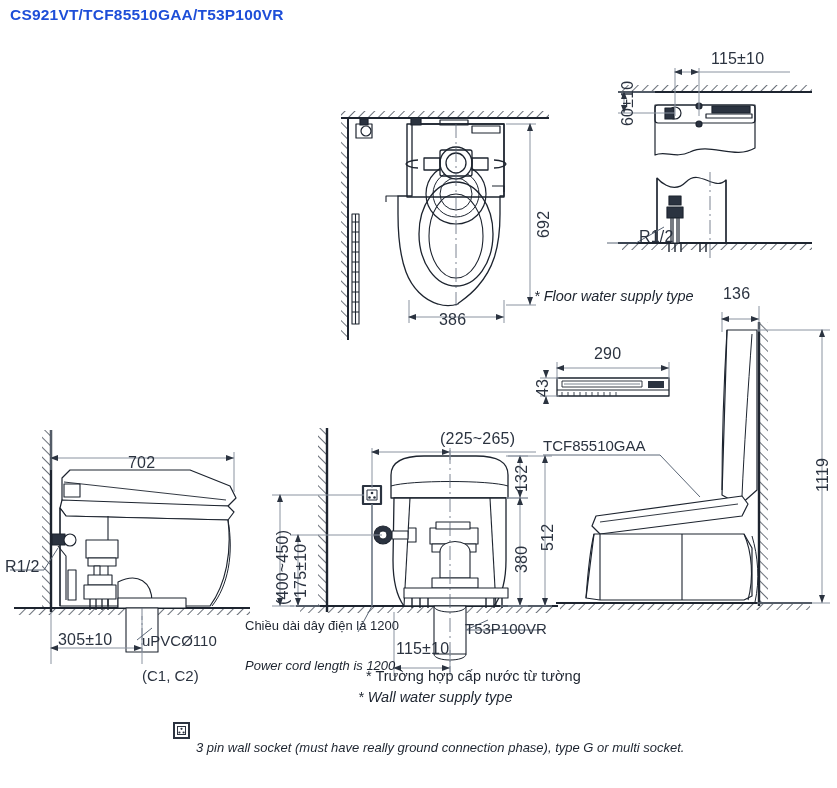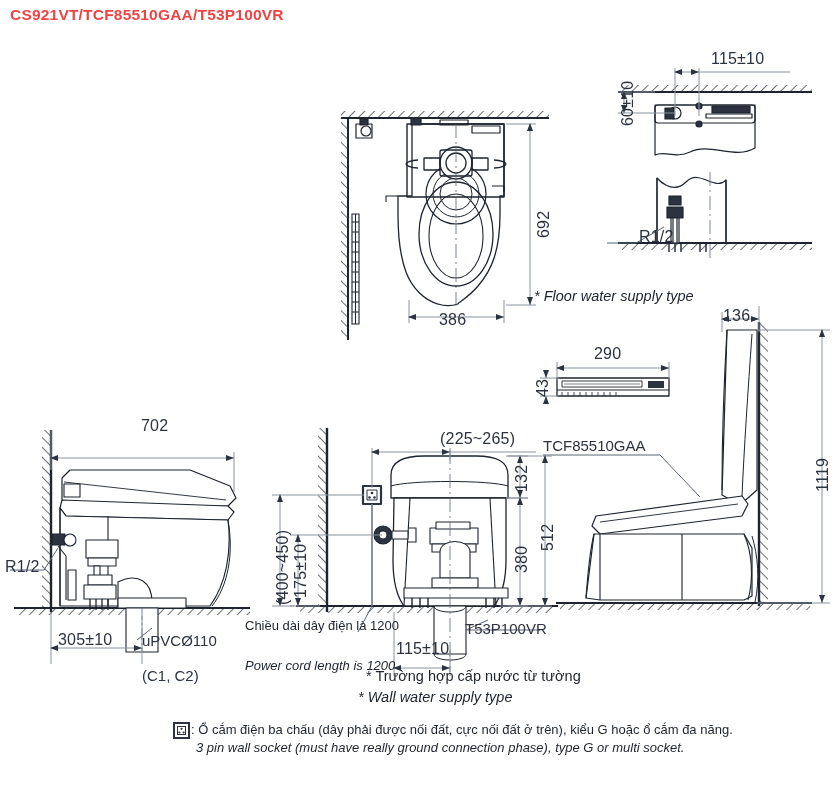--- a/index.html
+++ b/index.html
@@ -5,21 +5,21 @@
   html,body{margin:0;padding:0;background:#ffffff;}
   body{
     width:837px;height:788px;position:relative;overflow:hidden;
     font-family:"Liberation Sans","DejaVu Sans",sans-serif;
     color:#2b3340;
   }
   .page{position:absolute;inset:0;}
   
   #title{
     position:absolute;left:10px;top:6px;
-    font-size:15.5px;font-weight:bold;letter-spacing:.2px;color:#ef4444;
+    font-size:15.5px;font-weight:bold;letter-spacing:.2px;color:#1d4ed8;
     white-space:nowrap;
   }
   
   .dim{position:absolute;font-size:16px;color:#2b3340;white-space:nowrap;letter-spacing:.2px;}
   .dim.vert{transform-origin:0 0;transform:rotate(-90deg);}
   .lbl{position:absolute;font-size:15px;color:#2b3340;white-space:nowrap;}
   .cap{position:absolute;font-size:14.5px;color:#1d242f;white-space:nowrap;}
   .cap.it{font-style:italic;}
   .note{position:absolute;font-size:13px;color:#1d242f;white-space:nowrap;}
   .note.it{font-style:italic;}
@@ -382,24 +382,24 @@
 
   <div class="dim" style="left:711px;top:50px;">115±10</div>
   <div class="dim vert" style="left:619px;top:126px;">60±10</div>
   <div class="dim" style="left:639px;top:228px;">R1/2</div>
   <div class="cap it" style="left:534px;top:288px;">* Floor water supply type</div>
 
   <div class="dim" style="left:594px;top:345px;">290</div>
   <div class="dim vert" style="left:534px;top:397px;">43</div>
   <div class="lbl" style="left:543px;top:437px;text-align:right;">TCF85510GAA</div>
 
-  <div class="dim" style="left:723px;top:307px;text-align:center;">136</div>
+  <div class="dim" style="left:723px;top:285px;text-align:center;">136</div>
   <div class="dim vert" style="left:814px;top:492px;">1119</div>
 
-  <div class="dim" style="left:128px;top:417px;margin-left:13px;">702</div>
+  <div class="dim" style="left:128px;top:454px;">702</div>
   <div class="dim" style="left:5px;top:558px;">R1/2</div>
   <div class="dim" style="left:58px;top:631px;">305±10</div>
   <div class="lbl" style="left:142px;top:632px;">uPVCØ110</div>
   <div class="lbl" style="left:142px;top:667px;">(C1, C2)</div>
 
   <div class="dim" style="left:440px;top:430px;">(225~265)</div>
   <div class="dim vert" style="left:513px;top:492px;">132</div>
   <div class="dim vert" style="left:513px;top:573px;">380</div>
   <div class="dim vert" style="left:539px;top:551px;">512</div>
   <div class="dim vert" style="left:292px;top:598px;">175±10</div>
@@ -415,16 +415,15 @@
 
   <div style="position:absolute;left:172px;top:722px;width:22px;height:17px;">
     <svg viewBox="0 0 22 17" style="position:absolute;left:0;top:0;width:22px;height:17px;">
       <rect x="2" y="1" width="15" height="15" fill="#ffffff" stroke="#2b3340" stroke-width="2"></rect>
       <rect x="5.5" y="4.5" width="8" height="8" fill="#ffffff" stroke="#2b3340" stroke-width="1"></rect>
       <circle cx="9.5" cy="6.8" r="1.1" fill="#2b3340"></circle>
       <circle cx="7.4" cy="10.5" r="1.1" fill="#2b3340"></circle>
       <circle cx="11.6" cy="10.5" r="1.1" fill="#2b3340"></circle>
     </svg>
   </div>
-  <div class="note" style="left:191px;top:722px;">: Ổ cắm điện ba chấu (dây phải được nối đất, cực nối đất ở trên), kiểu G hoặc ổ cắm đa năng.</div>
   <div class="note it" style="left:196px;top:740px;">3 pin wall socket (must have really ground connection phase), type G or multi socket.</div>
 
 </div>
 
 </body></html>

